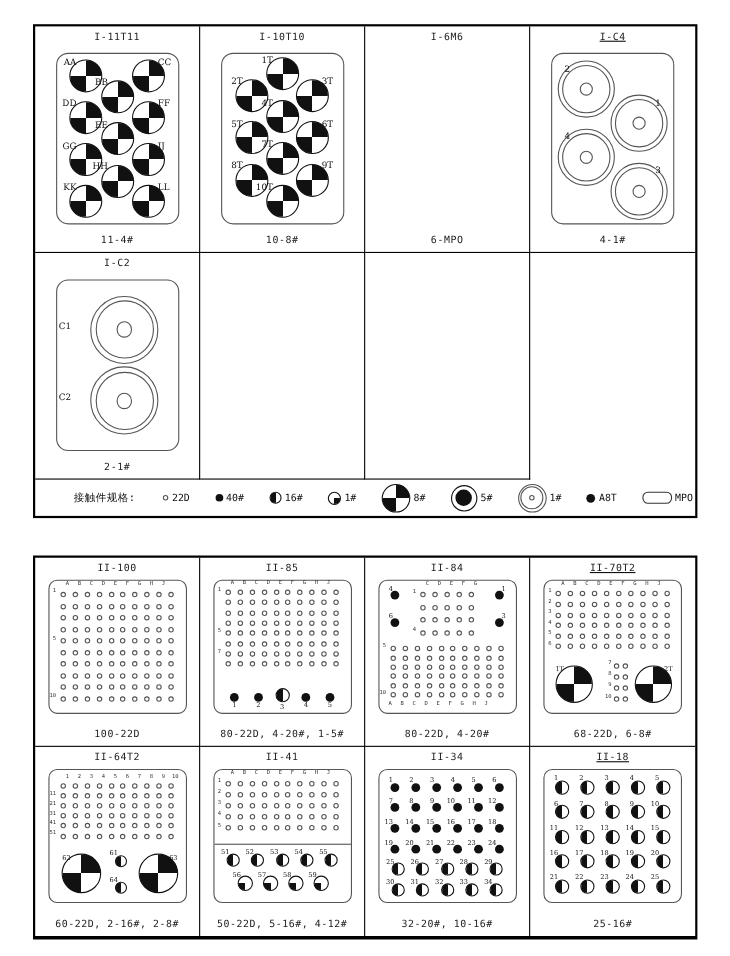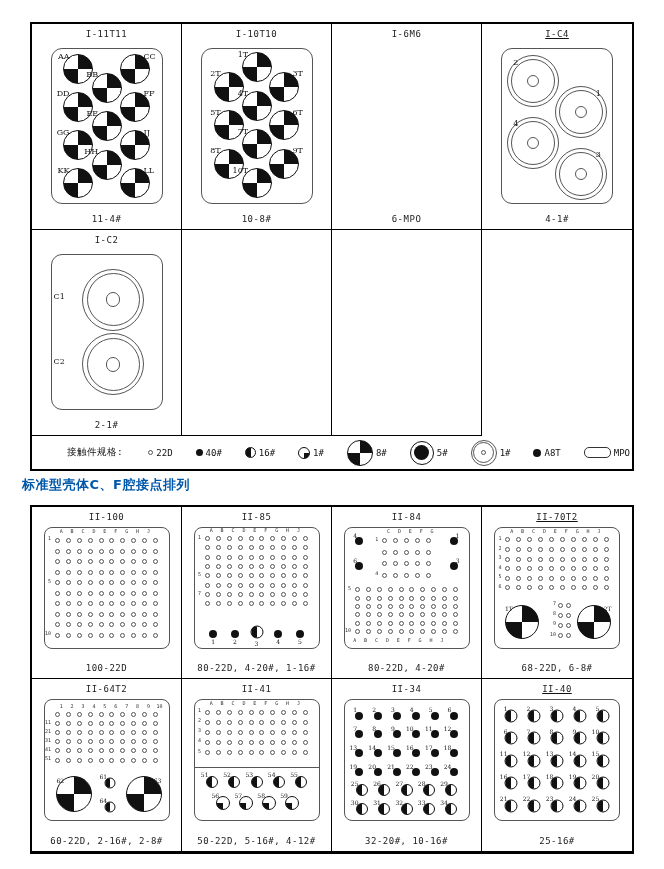--- a/index.html
+++ b/index.html
@@ -268,21 +268,20 @@
           <div class="ct ct-c20" style="width: 8px; height: 8px;"></div>
           <span>A8T</span>
         </div>
         <div class="lg-item">
           <div class="ct ct-mpo" style="width: 27px; height: 11px;"></div>
           <span>MPO</span>
         </div>
       </div>
   </div>
 
-  <div id="heading" style="color: rgb(0, 88, 171);">标准型壳体C、F腔接点排列</div>
 
   <div class="tbl" id="table2">
     <div class="cells">
         <div class="cell">
           <div class="cell-title">II-100</div>
           <div class="face face-sm">
             <div class="dotgrid" style="left: 6%; top: 6%; width: 88%; height: 88%; grid-template-columns: repeat(10, 1fr);">
               <div class="dgc">
                 <div class="dg-dot" style="width: 5px; height: 5px;"></div>
               </div>
@@ -870,21 +869,21 @@
             </div>
             <div class="ct-wrap" style="left: 67.5%; top: 88%;">
               <div class="ct ct-c20" style="width: 8px; height: 8px;"></div>
               <span class="ct-label pos-b">4</span>
             </div>
             <div class="ct-wrap" style="left: 85%; top: 88%;">
               <div class="ct ct-c20" style="width: 8px; height: 8px;"></div>
               <span class="ct-label pos-b">5</span>
             </div>
           </div>
-          <div class="cell-caption">80-22D, 4-20#, 1-16#</div>
+          <div class="cell-caption">80-22D, 4-20#, 1-5#</div>
         </div>
         <div class="cell">
           <div class="cell-title">II-84</div>
           <div class="face face-sm">
             <div class="ct-wrap" style="left: 12%; top: 11%;">
               <div class="ct ct-c20" style="width: 8px; height: 8px;"></div>
               <span class="ct-label pos-tl">4</span>
             </div>
             <div class="ct-wrap" style="left: 88%; top: 11%;">
               <div class="ct ct-c20" style="width: 8px; height: 8px;"></div>
@@ -1968,21 +1967,21 @@
               <span class="ct-label pos-tl">33</span>
             </div>
             <div class="ct-wrap" style="left: 86%; top: 91%;">
               <div class="ct ct-c16" style="width: 12px; height: 12px;"></div>
               <span class="ct-label pos-tl">34</span>
             </div>
           </div>
           <div class="cell-caption">32-20#, 10-16#</div>
         </div>
         <div class="cell">
-          <div class="cell-title">II-40</div>
+          <div class="cell-title">II-18</div>
           <div class="face face-sm">
             <div class="ct-wrap" style="left: 13%; top: 13%;">
               <div class="ct ct-c16" style="width: 13px; height: 13px;"></div>
               <span class="ct-label pos-tl">1</span>
             </div>
             <div class="ct-wrap" style="left: 31.5%; top: 13%;">
               <div class="ct ct-c16" style="width: 13px; height: 13px;"></div>
               <span class="ct-label pos-tl">2</span>
             </div>
             <div class="ct-wrap" style="left: 50%; top: 13%;">

